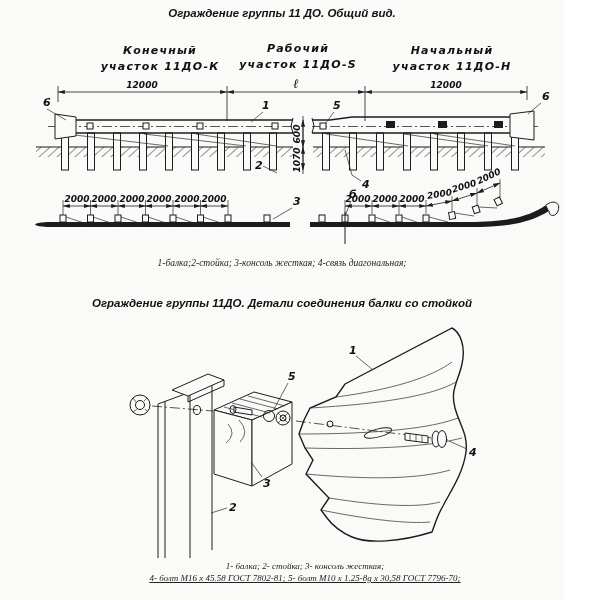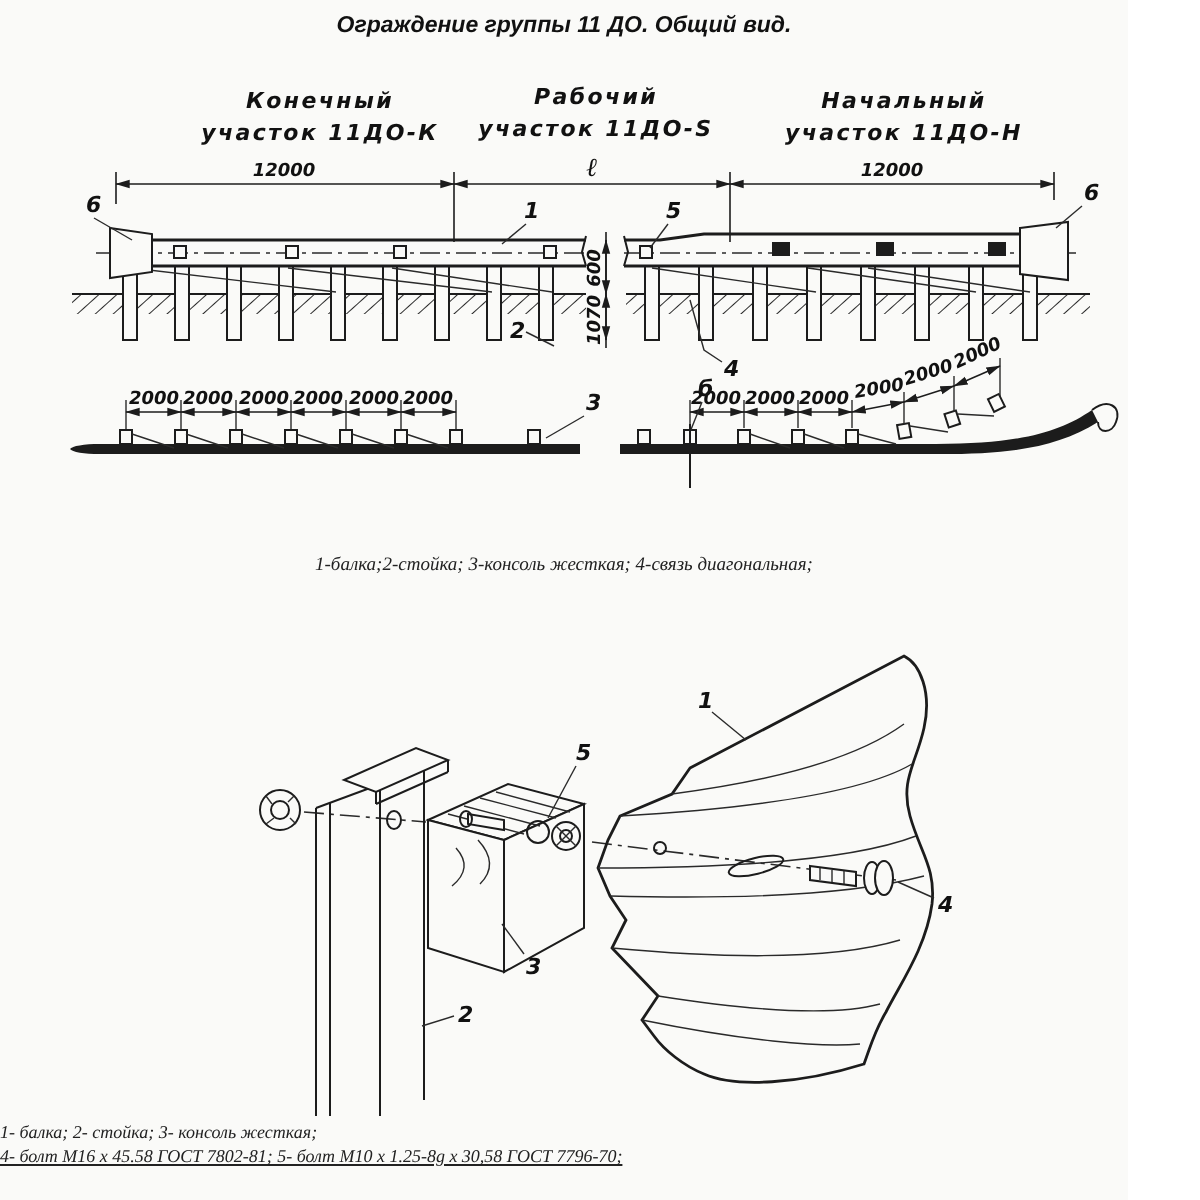--- a/index.html
+++ b/index.html
@@ -18,22 +18,24 @@
     color: #111;
   }
   .legend {
     position: absolute; left: 0; width: 100%;
     text-align: center;
     font: italic 9.5px "Liberation Serif", serif;
     color: #222;
   }
   .caption {
     position: absolute; left: 0; width: 100%;
+    text-align: center;
     font: italic 9px "Liberation Serif", serif;
     color: #222;
+    padding-left: 23px;
   }
   svg { position: absolute; left: 0; }
   svg .ln   { stroke:#1c1c1c; stroke-width:1; fill:none; }
   svg .ln2  { stroke:#1c1c1c; stroke-width:1.4; fill:none; }
   svg .thin { stroke:#2a2a2a; stroke-width:0.7; fill:none; }
   svg .axis { stroke:#2a2a2a; stroke-width:0.8; fill:none; stroke-dasharray:10 3 2 3; }
   svg .dim  { stroke:#1c1c1c; stroke-width:0.8; fill:none; }
   svg .fillw { fill:#fafaf8; stroke:#1c1c1c; stroke-width:1; }
   svg .filld { fill:#1c1c1c; stroke:none; }
   svg text { fill:#111; }
@@ -259,22 +261,23 @@
           <text class="dimnum" transform="translate(465,159) rotate(-17)" text-anchor="middle">2000</text>
           <text class="dimnum" transform="translate(490,149) rotate(-25)" text-anchor="middle">2000</text>
         </g>
         <text class="partnum" x="349" y="168">б</text>
         <line class="thin" x1="351" y1="171" x2="345" y2="186"></line>
         <line class="ln" x1="345" y1="182" x2="345" y2="214"></line>
       </g>
     </g>
   </svg>
 
-  <div class="legend" style="top:258px;margin-top:20px;">1-балка;2-стойка; 3-консоль жесткая; 4-связь диагональная;</div>
-
+  <div class="legend" style="top:258px;">1-балка;2-стойка; 3-консоль жесткая; 4-связь диагональная;</div>
+
+  <div class="title" style="top:297px;">Ограждение группы 11ДО. Детали соединения балки со стойкой</div>
 
   <svg style="top:322px;" width="600" height="236" viewBox="0 0 600 236">
 
     <g>
       <line class="axis" x1="152" y1="84" x2="213" y2="89"></line>
       <line class="axis" x1="222" y1="87" x2="292" y2="97"></line>
       <line class="axis" x1="296" y1="99" x2="448" y2="118"></line>
     </g>
 
     <g>

